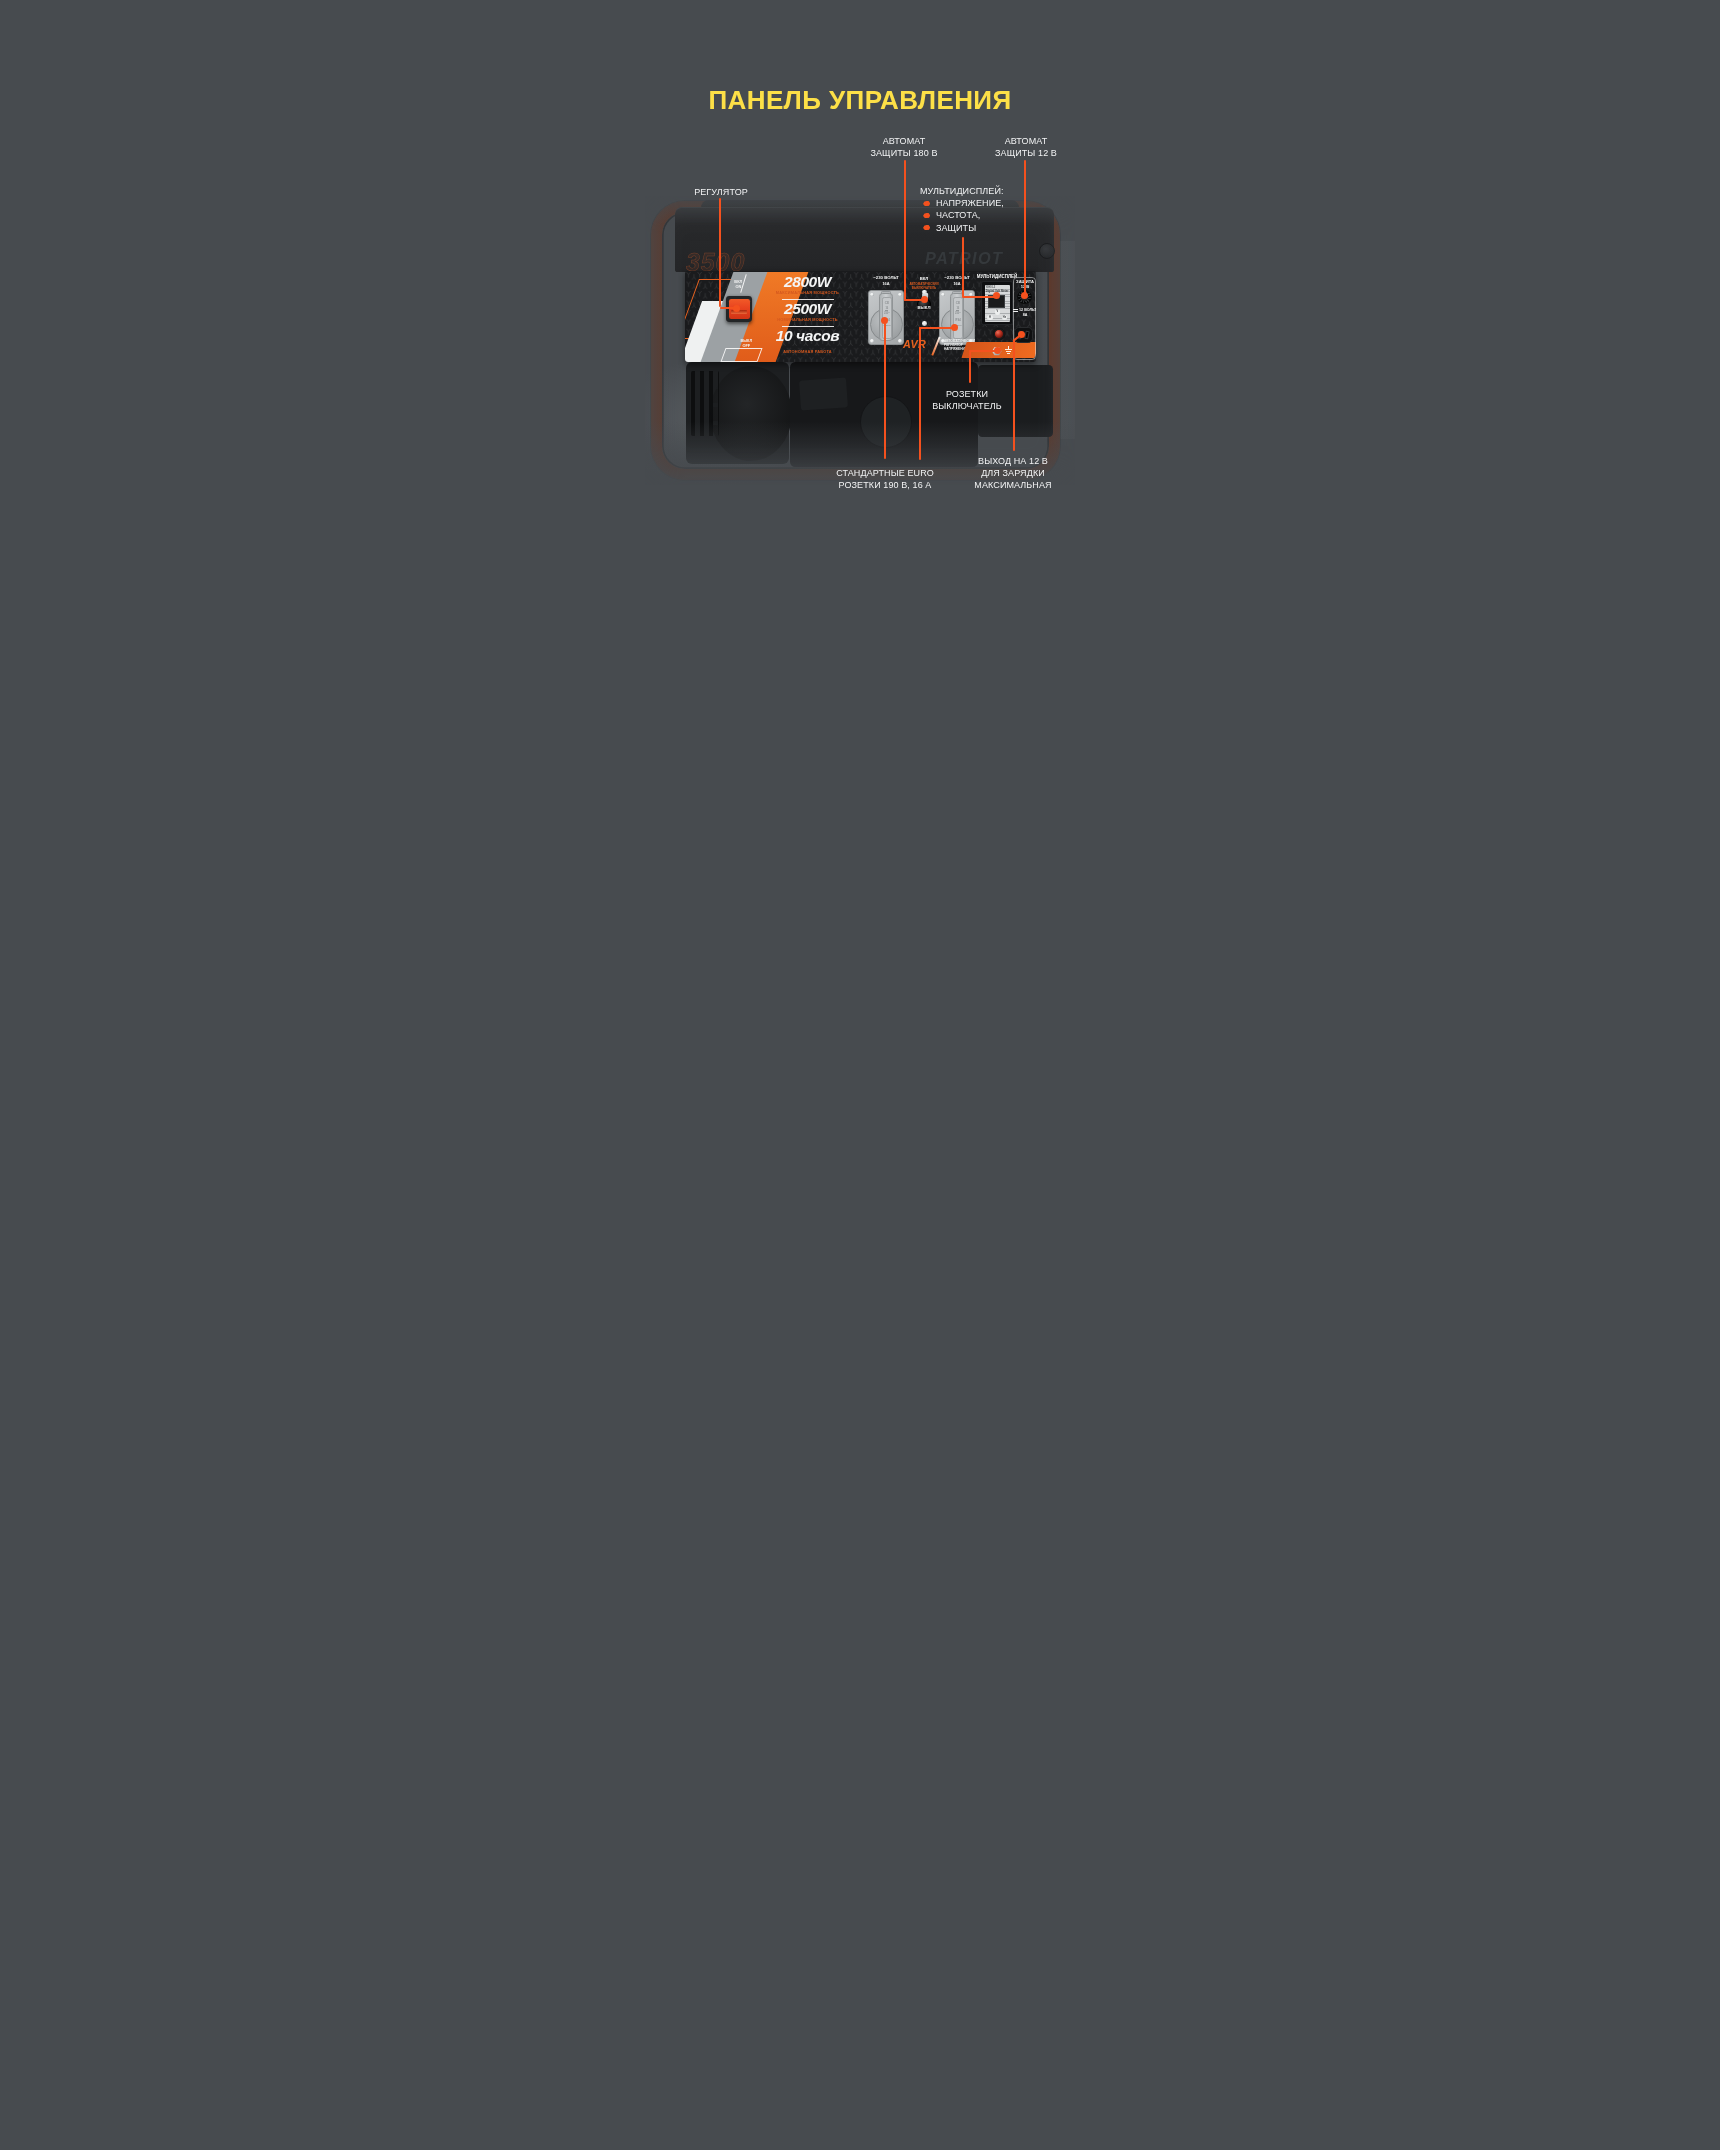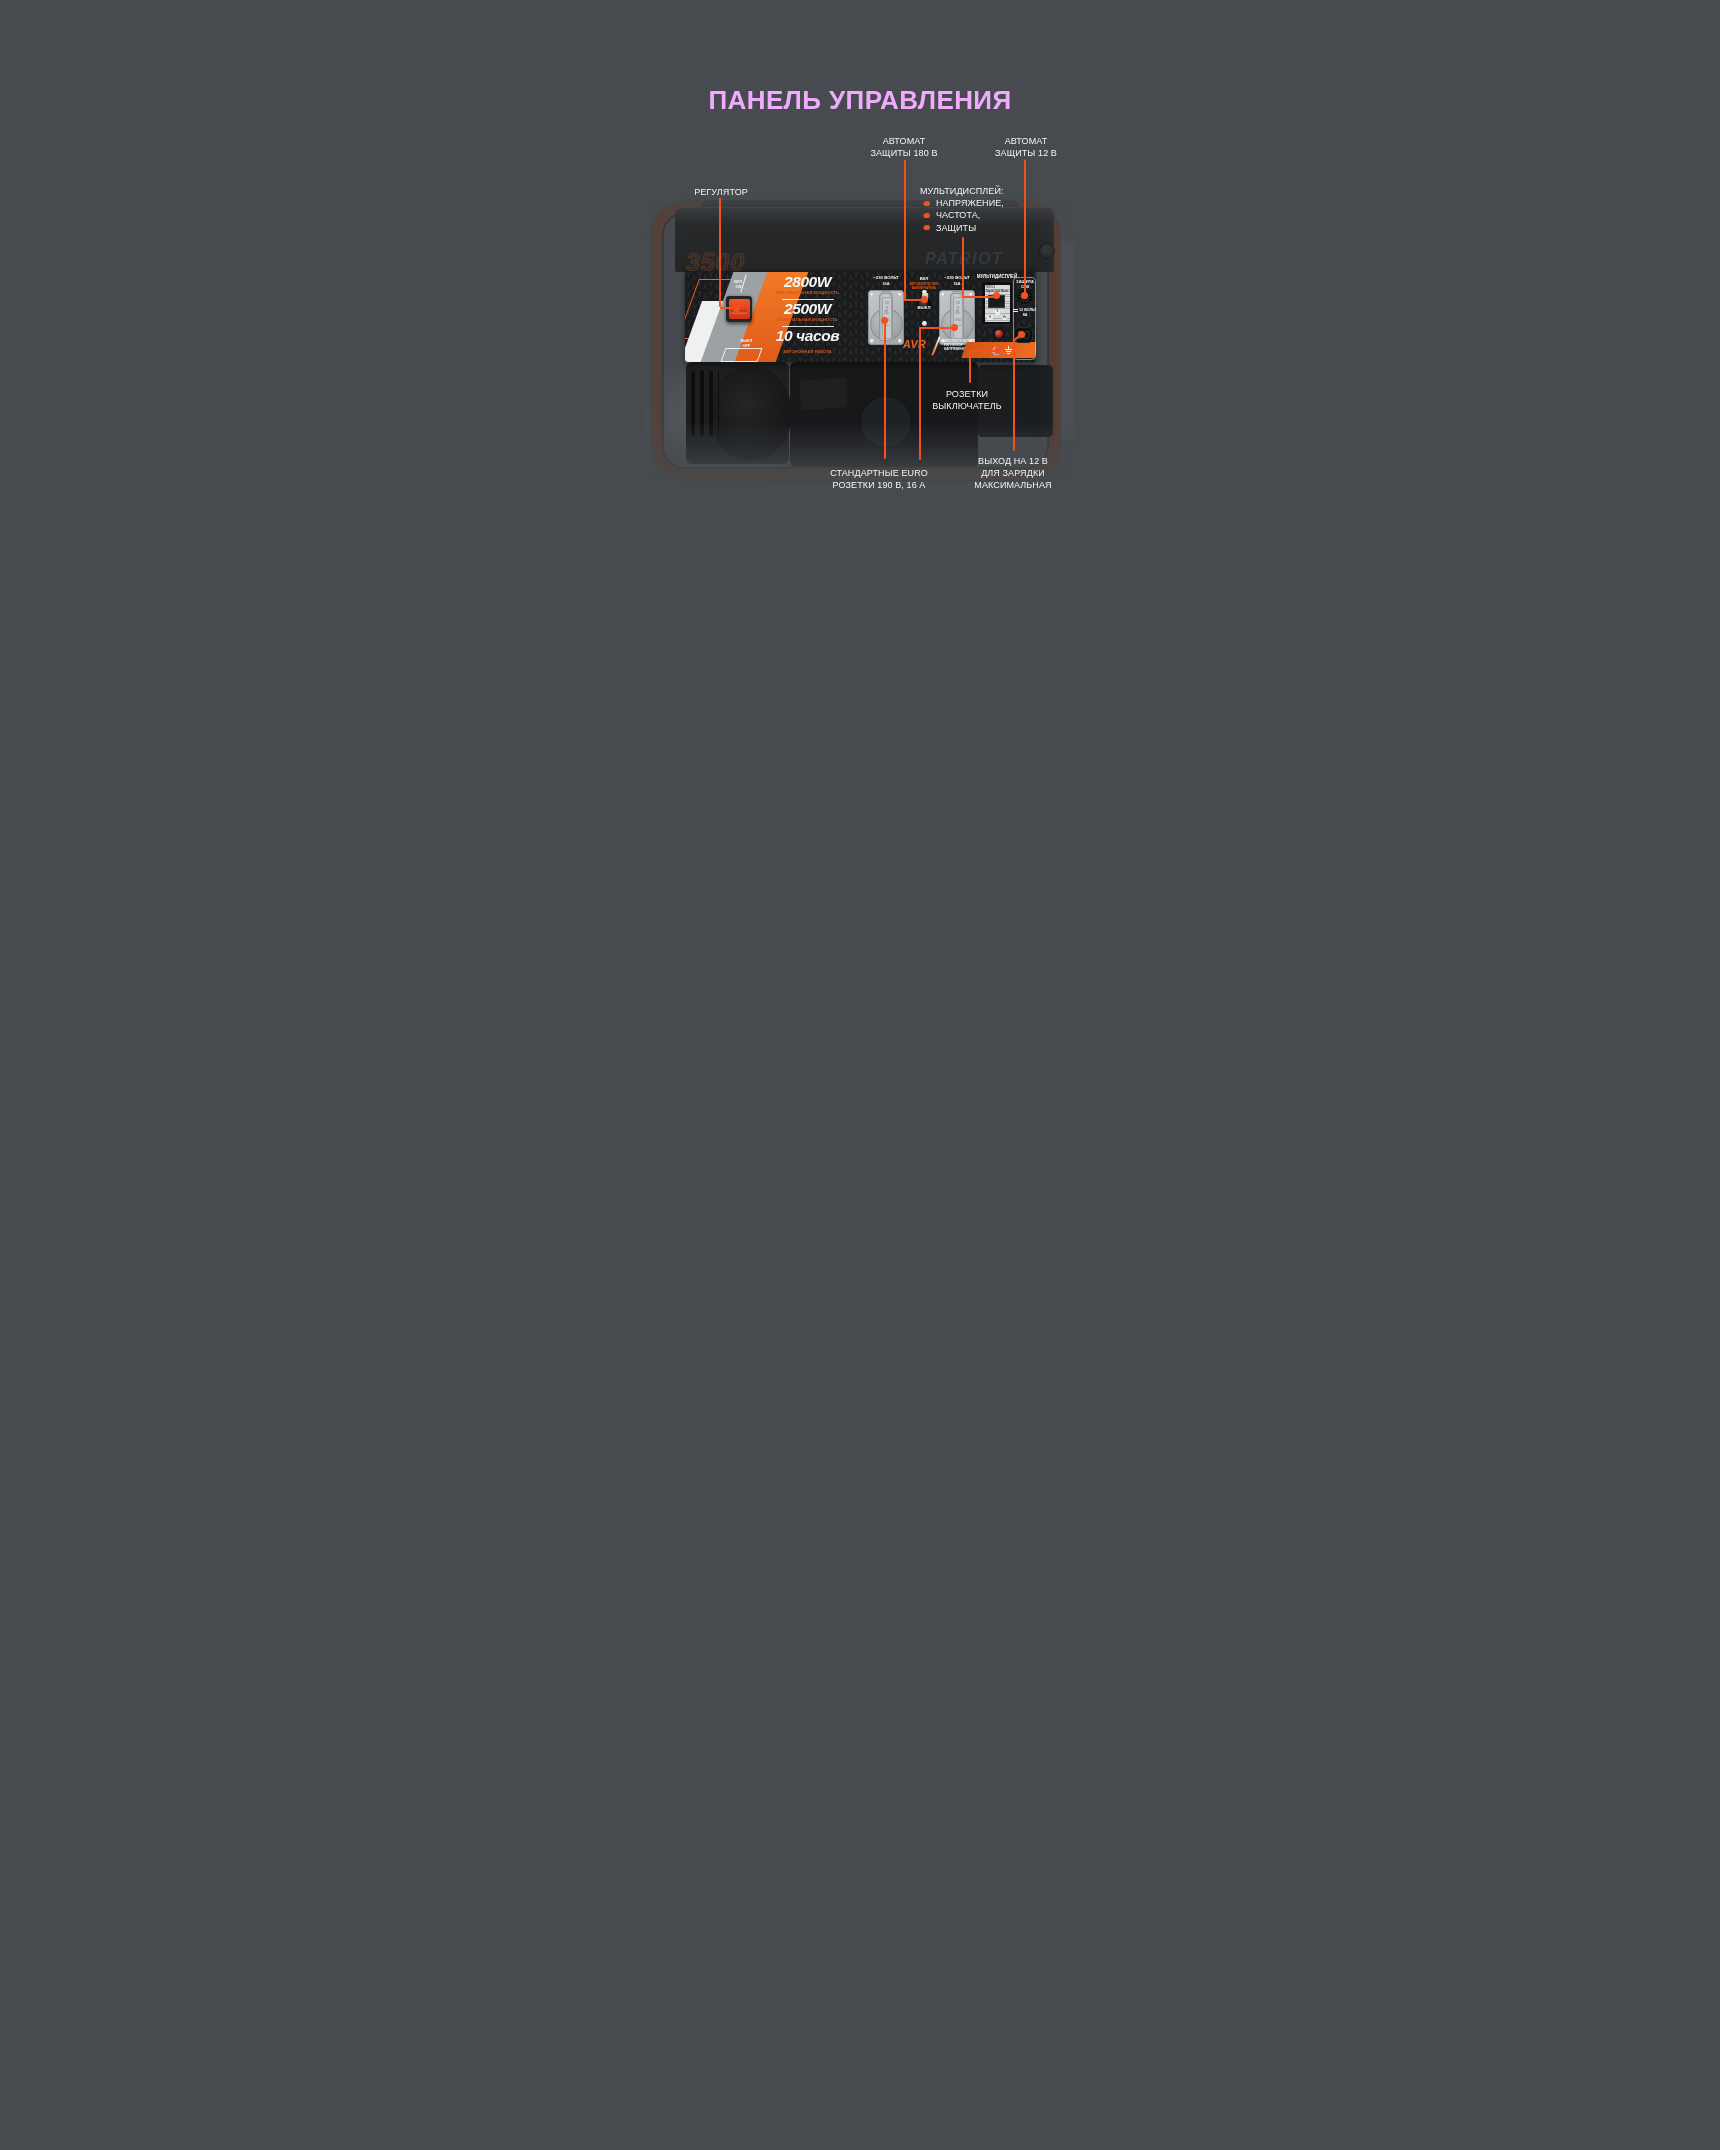--- a/index.html
+++ b/index.html
@@ -8,21 +8,21 @@
   }
   *{margin:0;padding:0;box-sizing:border-box}
   html,body{background:var(--background);}
   body{font-family:"Liberation Sans","DejaVu Sans",sans-serif;}
   .stage{position:relative;width:430px;height:574px;margin:0 auto;background:var(--background);overflow:hidden;}
   .ab{position:absolute}
   .ctr{transform:translateX(-50%)}
   .txt-c{text-align:center}
 
   
-  .title{left:215px;top:86px;width:387px;font-size:26px;line-height:28px;font-weight:700;color:#f0abfc;letter-spacing:0.4px;white-space:nowrap;}
+  .title{left:215px;top:86px;width:387px;font-size:26px;line-height:28px;font-weight:700;color:#fde047;letter-spacing:0.4px;white-space:nowrap;}
   .callout{color:#F2F3F4;font-size:9px;line-height:12px;font-weight:400;letter-spacing:0.1px;white-space:nowrap;}
 
   
   .multi{left:275px;top:185px;}
   .multi .row{display:flex;align-items:center;height:12.3px;padding-left:3.4px;}
   .bullet{width:7.3px;height:5.2px;margin-right:5.2px;background:var(--accent);
     clip-path:polygon(0 50%,24% 0,78% 0,100% 50%,78% 100%,24% 100%);transform:rotate(-6deg);}
 
   
   .lead{background:var(--accent);border-radius:1.1px;}
@@ -363,21 +363,21 @@
     <div class="row">
       <span class="bullet"></span>
       <span>ЗАЩИТЫ</span>
     </div>
   </div>
 
   <div class="ab callout ctr txt-c" style="left:322px;top:388px">
     <div>РОЗЕТКИ</div>
       <div>ВЫКЛЮЧАТЕЛЬ</div>
   </div>
-  <div class="ab callout ctr txt-c" style="left:234px;top:467px">
+  <div class="ab callout ctr txt-c" style="left:240px;top:467px">
     <div>СТАНДАРТНЫЕ EURO</div>
       <div>РОЗЕТКИ 190 В, 16 А</div>
   </div>
   <div class="ab callout ctr txt-c" style="left:368px;top:455px">
     <div>ВЫХОД НА 12 В</div>
       <div>ДЛЯ ЗАРЯДКИ</div>
       <div>МАКСИМАЛЬНАЯ</div>
   </div>
 
 </div>

